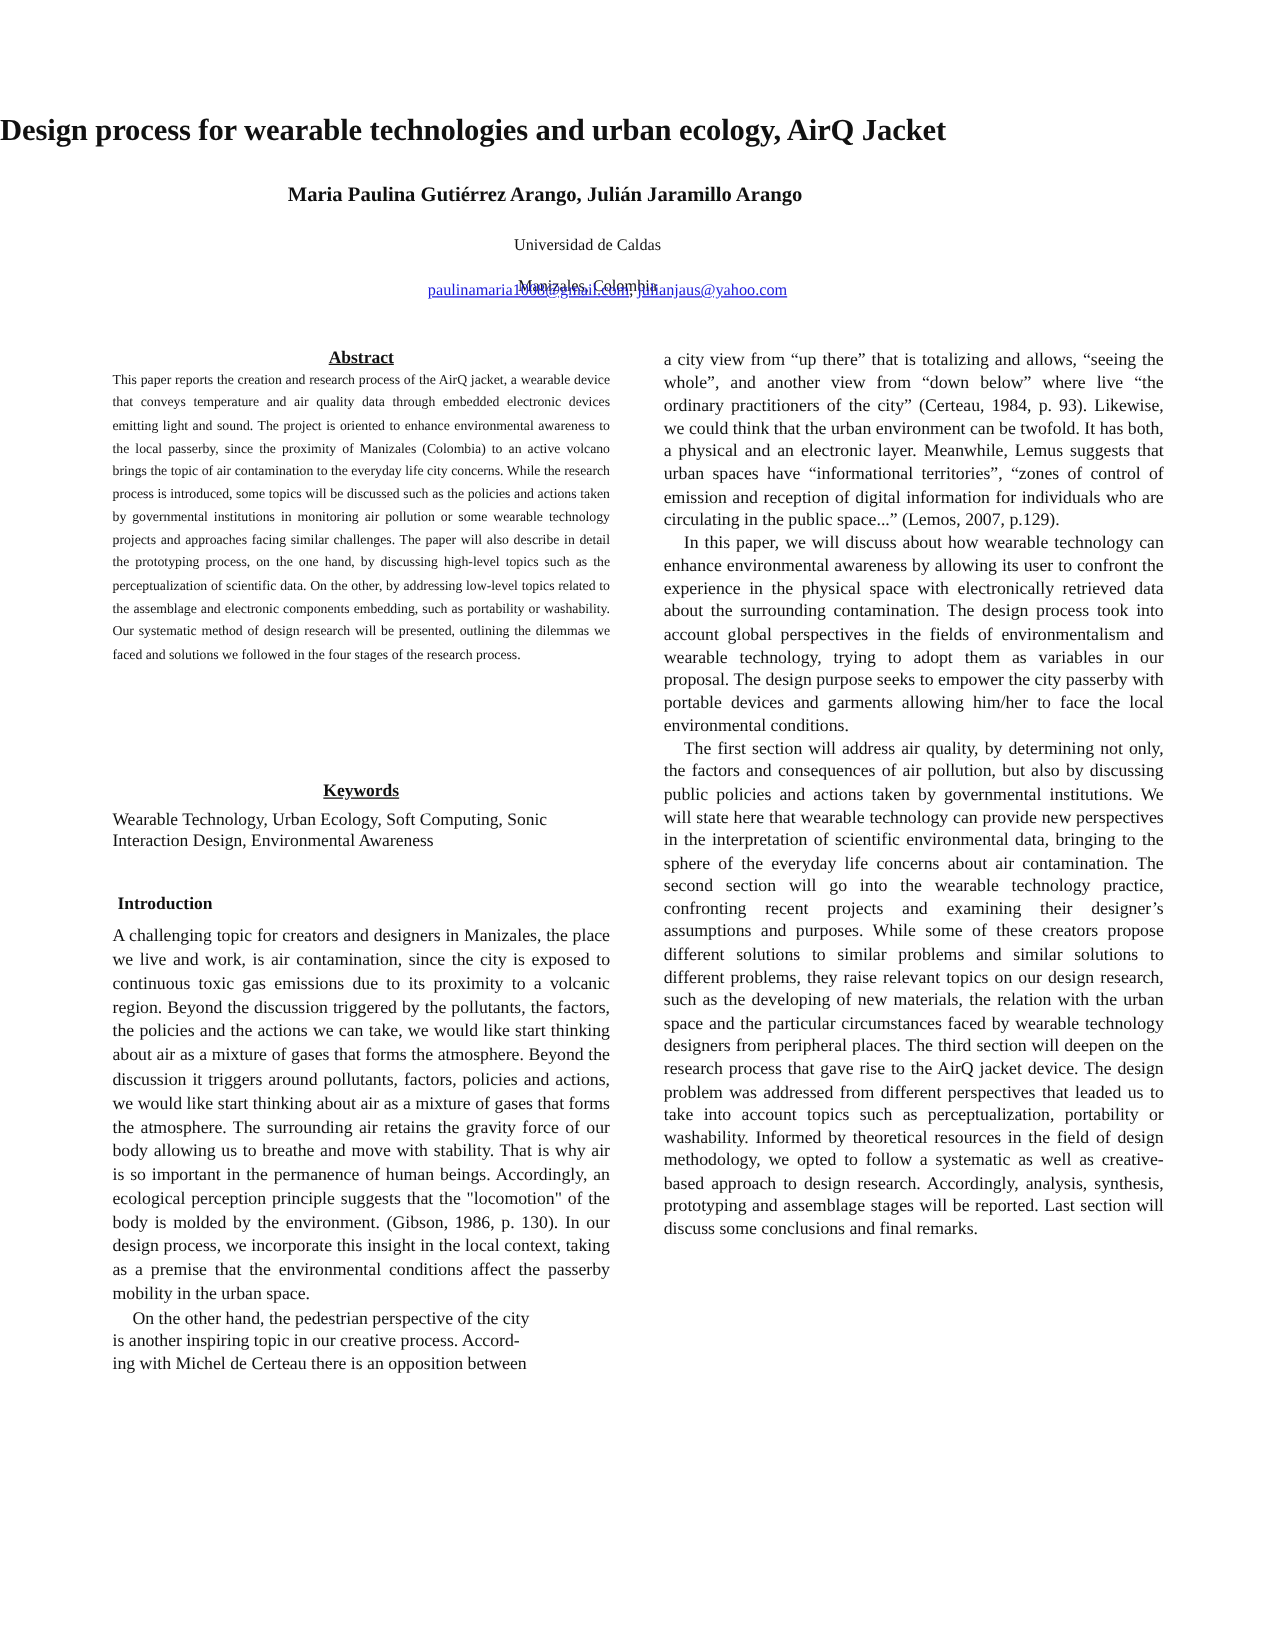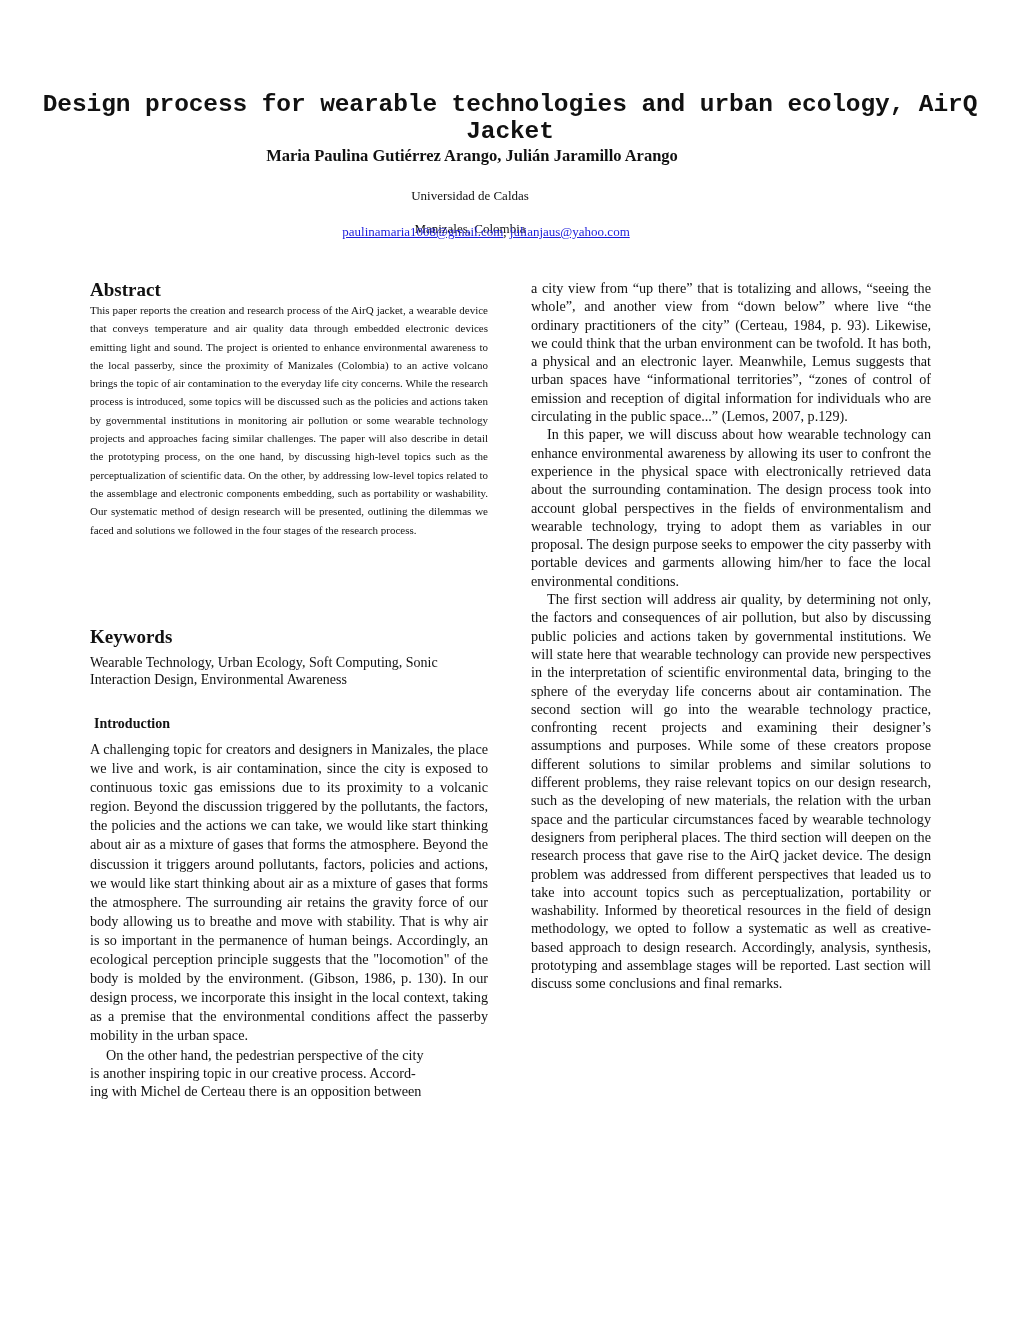--- a/index.html
+++ b/index.html
@@ -1,27 +1,27 @@
 <!DOCTYPE html>
 <html><head>
 <meta charset="utf-8">
 <style>
   html, body { margin: 0; padding: 0; background: #ffffff; }
   body { width: 1020px; height: 1320px; position: relative; overflow: hidden;
          font-family: "Liberation Serif", "DejaVu Serif", serif; color: #111; }
-  .title { position: absolute; left: 0; width: 1020px; top: 91px; text-align: center;
-           font-size: 24.5px; font-weight: bold; letter-spacing: -0.1px; font-family: Liberation Mono, monospace; }
+  .title { position: absolute; left: 0; width: 1020px; top: 91px; 
+           font-size: 24.5px; font-weight: bold; letter-spacing: -0.1px; }
   .authors { position: absolute; left: 0; width: 872px; top: 146px; text-align: center;
-             font-size: 16.5px; font-weight: bold; margin-left: 36px; }
+             font-size: 16.5px; font-weight: bold; }
   .affil { position: absolute; left: 0; width: 940px; text-align: center; font-size: 13px; line-height: 18px; }
   .affil a { color: #1a1adb; text-decoration: underline; }
   .col { position: absolute; }
   .left { left: 90px; width: 398px; }
   .right { left: 531px; width: 400px; }
-  .head-small { font-weight: bold; font-size: 19px; }
+  .head-small { text-align: center; font-weight: bold; font-size: 14px; text-decoration: underline; }
   .abs-text { font-size: 11px; line-height: 18.3px; text-align: justify; margin: 0; }
   .kw-text { font-size: 14px; line-height: 17px; margin: 0; }
   .sec-head { font-weight: bold; font-size: 14px; margin: 0; padding-left: 4px; }
   .body-text { font-size: 14.2px; line-height: 18.3px; text-align: justify; margin: 0; }
   .indent { text-indent: 16px; }
 </style>
 </head>
 <body>
 
 <div class="title">Design process for wearable technologies and urban ecology, AirQ Jacket</div>

